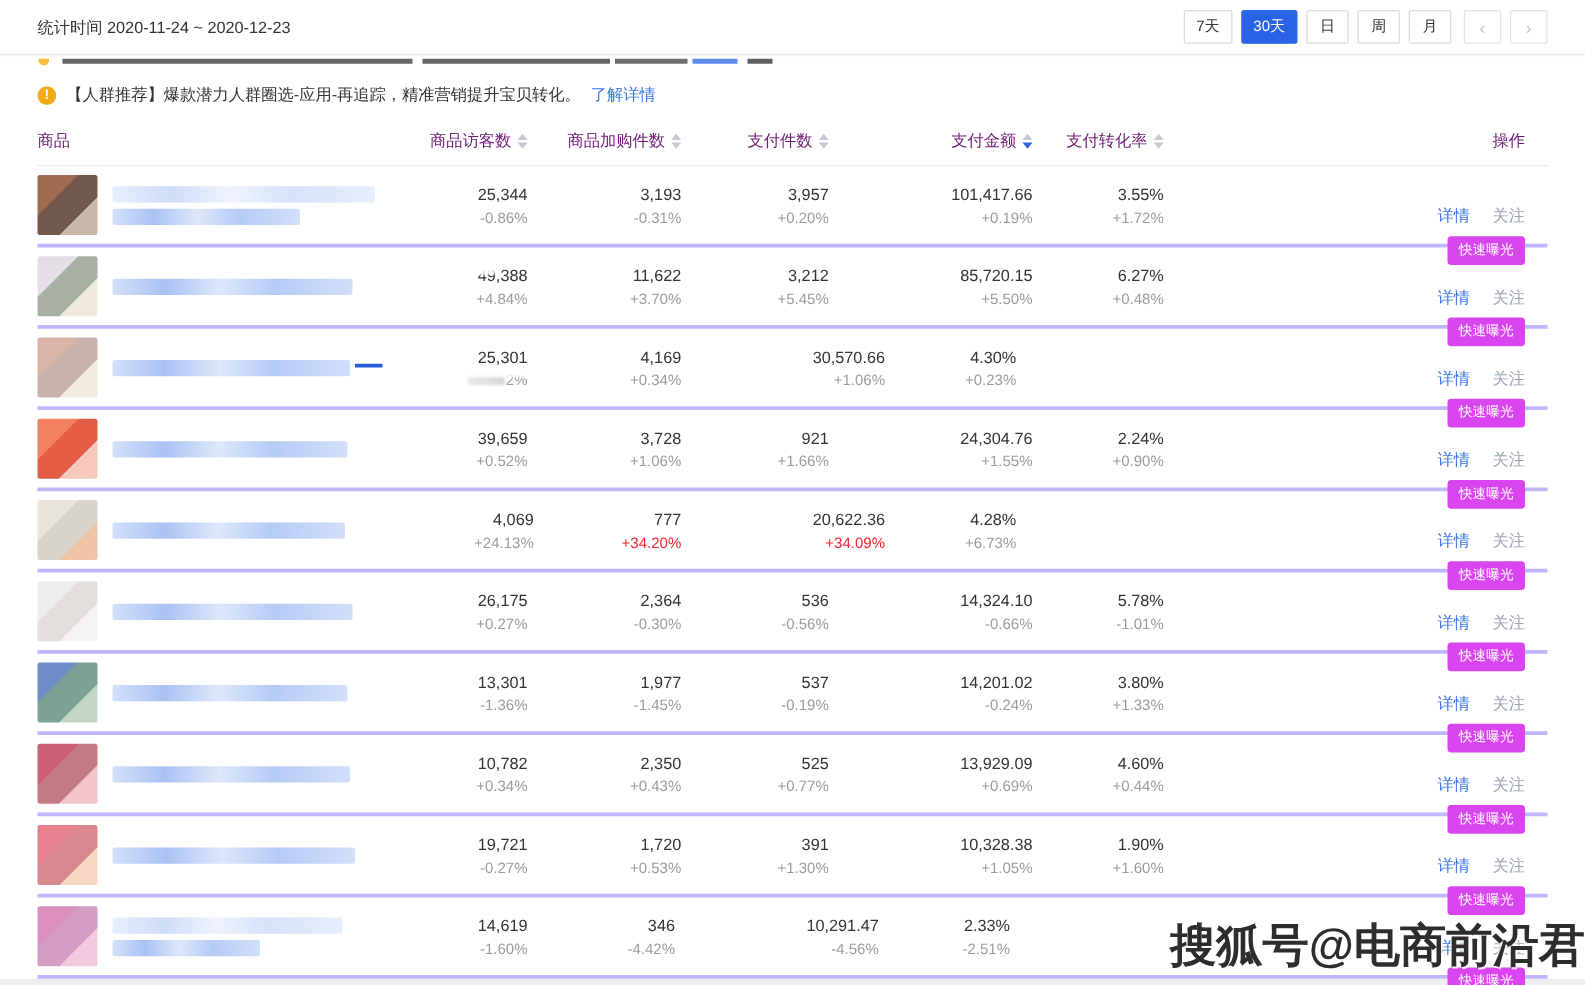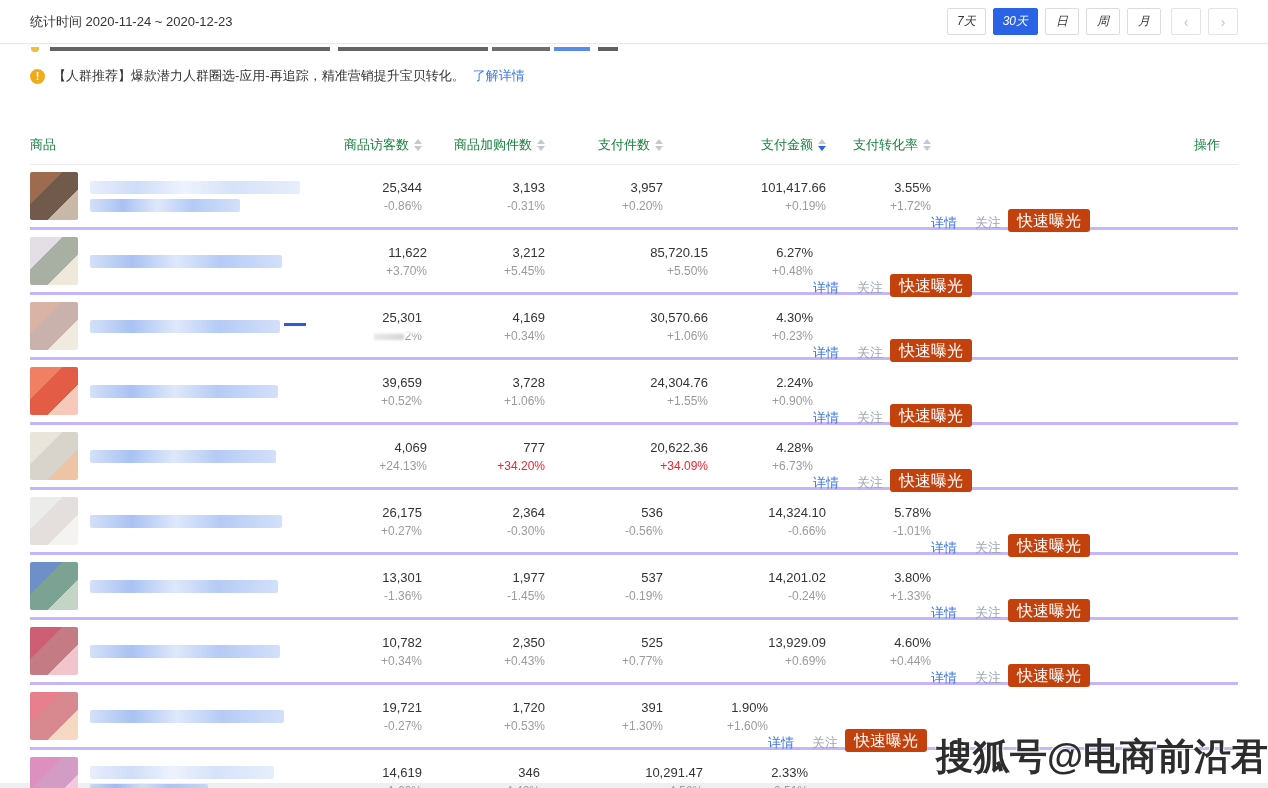--- a/index.html
+++ b/index.html
@@ -7,21 +7,21 @@
     width:1268px; height:788px; overflow:hidden; position:relative;
     background:#fff; font-family:"Liberation Sans","DejaVu Sans",sans-serif; color:#333;
   }
   
   .topbar {
     height:44px; display:flex; align-items:center; padding:0 30px;
     background:#fff; border-bottom:1px solid #e9e9e9; box-shadow:0 1px 2px rgba(0,0,0,.03);
     position:relative; z-index:5;
   }
   .stat-time { font-size:13px; color:#333; }
-  .range-group { margin-left:auto; display:flex; align-items:center; gap:7px;font-style:italic; }
+  .range-group { margin-left:auto; display:flex; align-items:center; gap:7px; }
   .range-btn {
     min-width:34px; height:27px; padding:0 9px; background:#fff; border:1px solid #dcdcdc;
     border-radius:2px; font-size:12px; color:#333; display:flex; align-items:center; justify-content:center;
     cursor:pointer;
   }
   .range-btn.active { background:#2b63e6; border-color:#2b63e6; color:#fff; }
   .pager { display:flex; gap:7px; margin-left:10px; }
   .pager-btn {
     width:30px; height:27px; background:#fff; border:1px solid #e3e3e3; border-radius:2px;
     color:#c3c3c3; font-size:14px; display:flex; align-items:center; justify-content:center;
@@ -41,21 +41,21 @@
   .promo-notice { display:flex; align-items:center; gap:8px; margin:6px 30px 8px; height:24px; }
   .notice-icon {
     width:15px; height:15px; border-radius:50%; background:#f2ab18; color:#fff;
     font-size:11px; font-weight:bold; display:flex; align-items:center; justify-content:center; flex:none;
   }
   .notice-text { font-size:13px; color:#333; }
   .notice-link { font-size:13px; color:#3d77e8; cursor:pointer; }
   
   .table { margin:0 30px; position:relative; z-index:1; }
   .thead { display:flex; align-items:center; padding:8px 0 10px; border-bottom:1px solid #ececec; }
-  .th { font-size:13px; color:#15803d; text-align:right;margin-top:32px; }
+  .th { font-size:13px; color:#701a75; text-align:right; }
   .th .lbl { vertical-align:middle; }
   .col-product   { width:274px; text-align:left; }
   .col-visitors  { width:118px; }
   .col-cart_items{ width:123px; }
   .col-pay_items { width:118px; }
   .col-pay_amount{ width:163px; }
   .col-conversion{ width:105px; }
   .col-actions   { flex:1; text-align:right; padding-right:18px; }
   .sorter { display:inline-flex; flex-direction:column; gap:2px; margin-left:5px; vertical-align:middle; }
   .caret-up   { width:0; height:0; border-left:4px solid transparent; border-right:4px solid transparent; border-bottom:5px solid #c4c9d1; }
@@ -81,26 +81,26 @@
     background:rgba(255,255,255,.88); filter:blur(1px);
   }
   .chg.cmask::before {
     content:""; display:inline-block; width:30px; height:8px; margin-right:1px;
     background:linear-gradient(90deg,#e8e8e8,#d6d6d6); filter:blur(1.2px); vertical-align:middle;
   }
   .chg.cmask::after {
     content:""; position:absolute; right:-3px; top:-1px; width:58px; height:8px;
     background:rgba(255,255,255,.8); filter:blur(1px);
   }
-  .actions-cell { flex:1; display:flex; flex-direction:row; align-items:flex-end; gap:7px; padding-right:18px;margin-top:48px; }
+  .actions-cell { flex:1; display:flex; flex-direction:column; align-items:flex-end; gap:7px; padding-right:18px;margin-top:48px; }
   .action-links { display:flex; gap:18px; }
   .detail-link { font-size:13px; color:#3d77e8; cursor:pointer; }
   .follow-link { font-size:13px; color:#9aa4b3; cursor:pointer; }
   .boost-btn {
-    background:#c2410c; color:#fff; font-size:16px; border:none; border-radius:3px;
+    background:#d946ef; color:#fff; font-size:11px; border:none; border-radius:3px;
     padding:4px 9px; cursor:pointer; line-height:15px;
   }
   
   .watermark {
     position:absolute; right:0px; bottom:6px; z-index:20; white-space:nowrap;
     font-size:37px; font-weight:bold; color:#2d2d2d; letter-spacing:0px;
     text-shadow:1px 1px 0 rgba(255,255,255,.85), -1px -1px 0 rgba(255,255,255,.7);
   }
   .bottom-strip { position:absolute; left:0; right:0; bottom:0; height:5px; background:#edeff1; }
 </style>
@@ -194,20 +194,24 @@
           <button class="boost-btn">快速曝光</button>
         </div>
       </div>
       <div class="tr">
         <div class="product-cell col-product">
           <div class="thumb" style="background: linear-gradient(135deg, rgb(227, 223, 228) 0%, rgb(227, 223, 228) 34%, rgb(168, 176, 164) 34%, rgb(168, 176, 164) 68%, rgb(239, 233, 220) 68%);"></div>
           <div class="titlebars">
             <div class="tbar" style="width: 192px;"></div>
           </div>
         </div>
+        <div class="metric col-visitors mask-top">
+          <div class="val">49,388</div>
+          <div class="chg">+4.84%</div>
+        </div>
         <div class="metric col-cart_items">
           <div class="val">11,622</div>
           <div class="chg">+3.70%</div>
         </div>
         <div class="metric col-pay_items">
           <div class="val">3,212</div>
           <div class="chg">+5.45%</div>
         </div>
         <div class="metric col-pay_amount">
           <div class="val">85,720.15</div>
@@ -265,20 +269,24 @@
           </div>
         </div>
         <div class="metric col-visitors">
           <div class="val">39,659</div>
           <div class="chg">+0.52%</div>
         </div>
         <div class="metric col-cart_items">
           <div class="val">3,728</div>
           <div class="chg">+1.06%</div>
         </div>
+        <div class="metric col-pay_items">
+          <div class="val">921</div>
+          <div class="chg">+1.66%</div>
+        </div>
         <div class="metric col-pay_amount">
           <div class="val">24,304.76</div>
           <div class="chg">+1.55%</div>
         </div>
         <div class="metric col-conversion">
           <div class="val">2.24%</div>
           <div class="chg">+0.90%</div>
         </div>
         <div class="actions-cell">
           <div class="action-links">
@@ -435,20 +443,24 @@
           <div class="val">19,721</div>
           <div class="chg">-0.27%</div>
         </div>
         <div class="metric col-cart_items">
           <div class="val">1,720</div>
           <div class="chg">+0.53%</div>
         </div>
         <div class="metric col-pay_items">
           <div class="val">391</div>
           <div class="chg">+1.30%</div>
+        </div>
+        <div class="metric col-pay_amount">
+          <div class="val">10,328.38</div>
+          <div class="chg">+1.05%</div>
         </div>
         <div class="metric col-conversion">
           <div class="val">1.90%</div>
           <div class="chg">+1.60%</div>
         </div>
         <div class="actions-cell">
           <div class="action-links">
             <span class="detail-link">详情</span>
             <span class="follow-link">关注</span>
           </div>

